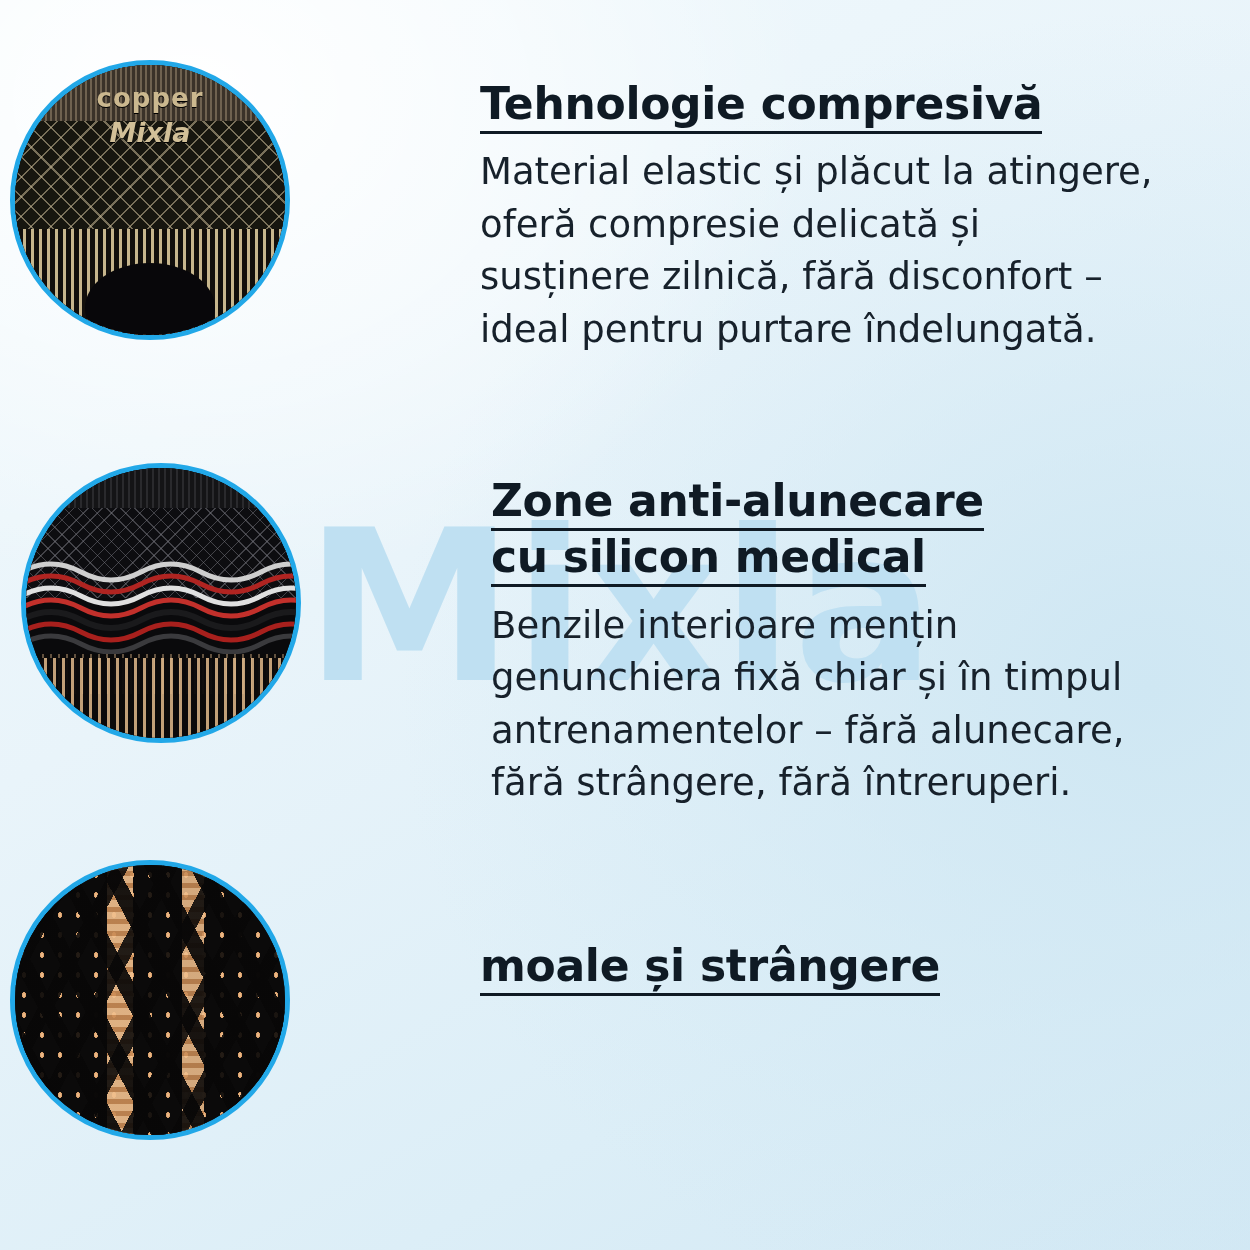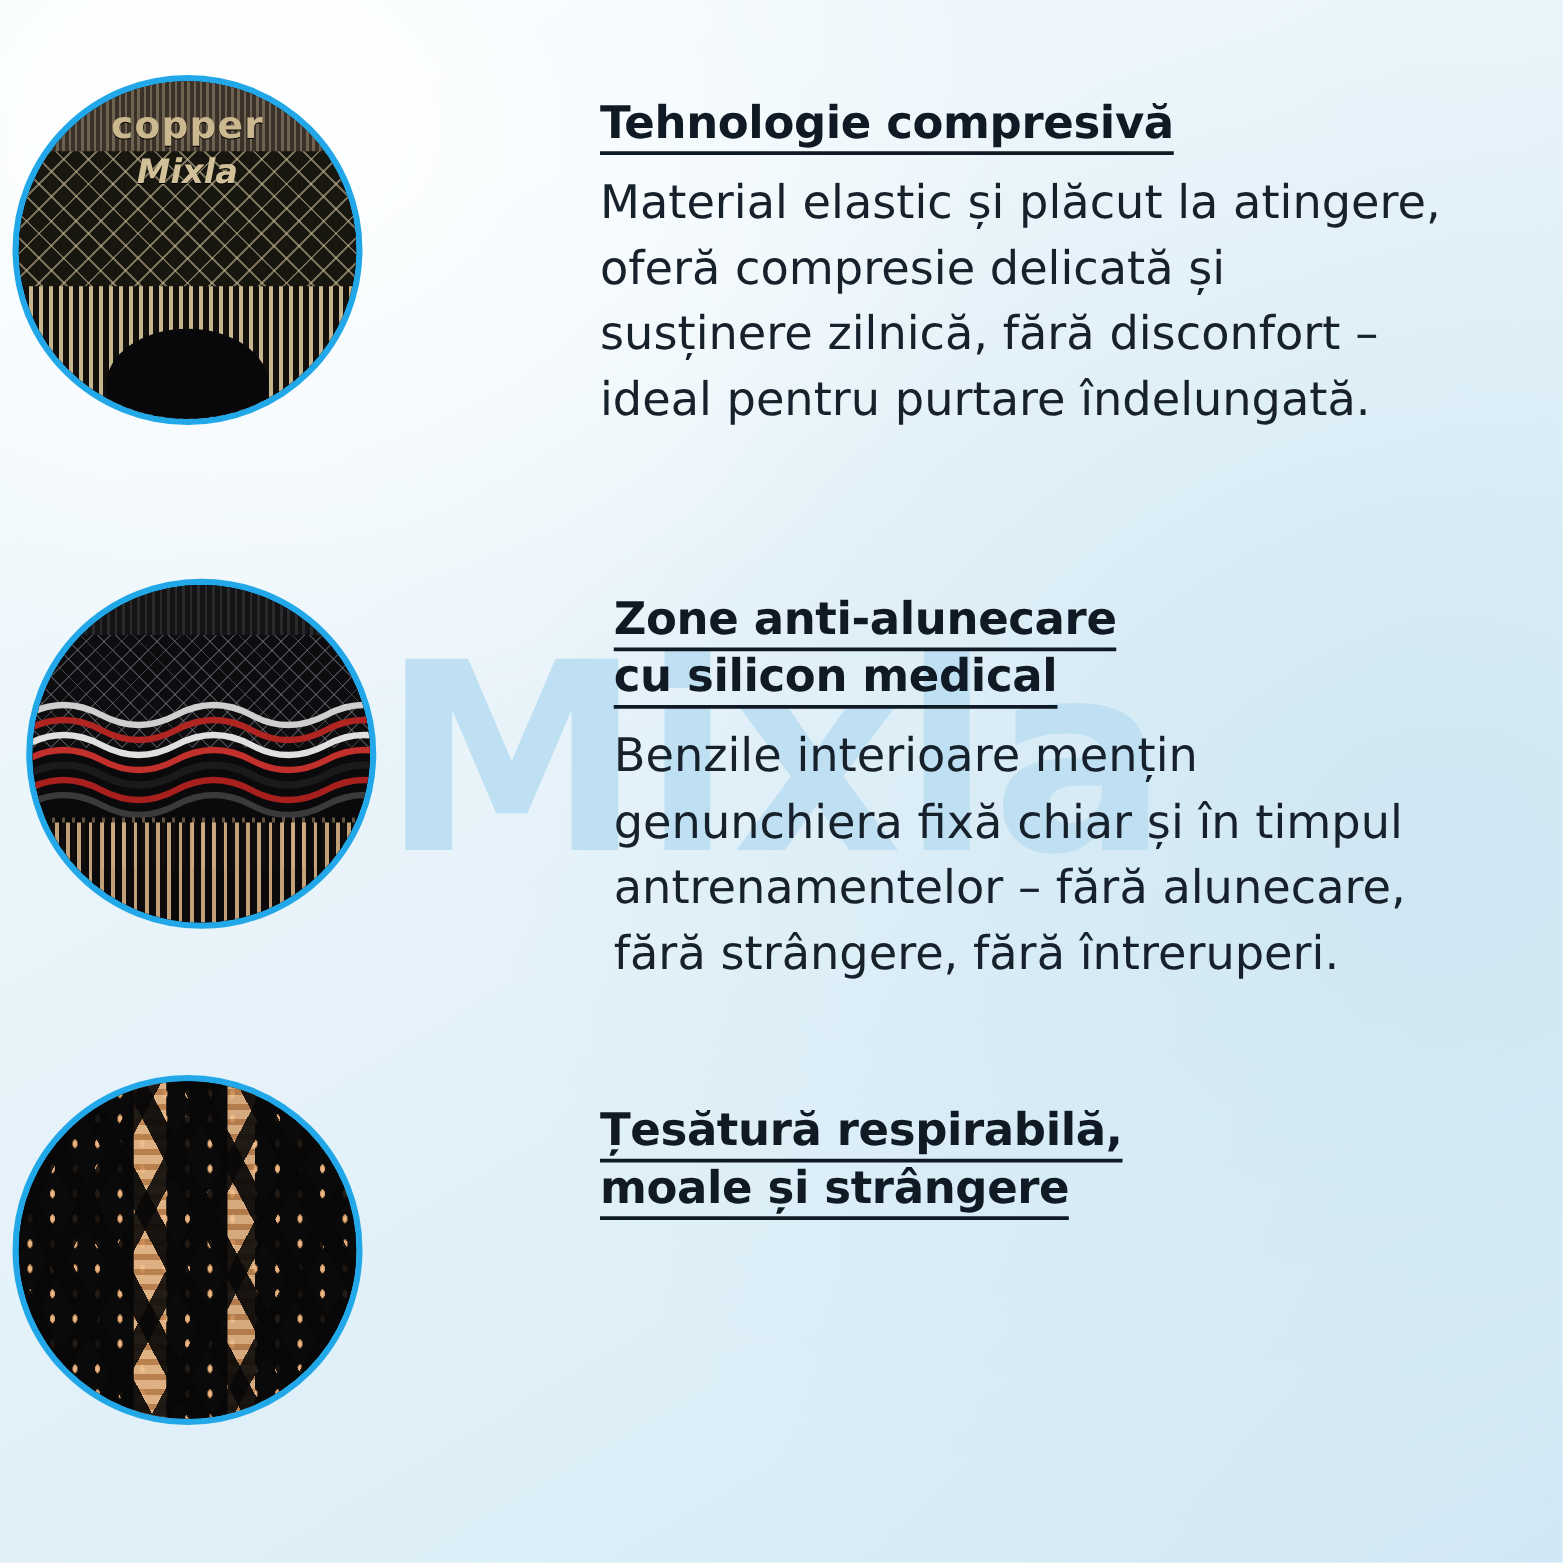--- a/index.html
+++ b/index.html
@@ -92,21 +92,21 @@
   .knit1 .label {
     position: absolute;
     left: 0; right: 0; top: 18px;
     text-align: center;
     color: #d8c59a;
     font-family: "DejaVu Sans", sans-serif;
     text-shadow: 0 1px 0 #000;
   }
   .knit1 .label .l1 {
     display: block;
-    font-size: 30px;
+    font-size: 26px;
     font-weight: 700;
     letter-spacing: 1px;
     color: #cbb88f;
   }
   .knit1 .label .l2 {
     display: block;
     font-size: 27px;
     font-weight: 700;
     font-style: italic;
     color: #d2c098;
@@ -213,21 +213,21 @@
     padding-left: 180px;
     padding-right: 90px;
     max-width: 700px;
   }
   .feature.f1 .text-block { padding-top: 16px; }
   .feature.f2 .text-block { padding-top: 10px; }
   .feature.f3 .text-block { padding-top: 22px; }
 
   .f-title {
     margin: 0 0 14px 0;
-    font-size: 36px;
+    font-size: 44px;
     line-height: 1.28;
     font-weight: 700;
     color: #0f1a24;
     letter-spacing: -0.3px;
   }
   .f-title span {
     display: inline;
     border-bottom: 3px solid #0f1a24;
     padding-bottom: 2px;
     box-decoration-break: clone;
@@ -314,20 +314,20 @@
           <div class="knit3">
             <div class="dots"></div>
             <div class="stripeL"></div>
             <div class="stripeR"></div>
             <div class="chev"></div>
           </div>
         </div>
       </div>
       <div class="text-block">
         <h2 class="f-title">
-          <span>Țesătură respirabilă,</span><br>
+          <br>
           <span>moale și strângere</span>
         </h2>
       </div>
     </div>
 
   </div>
 </div>
 
 </body></html>

